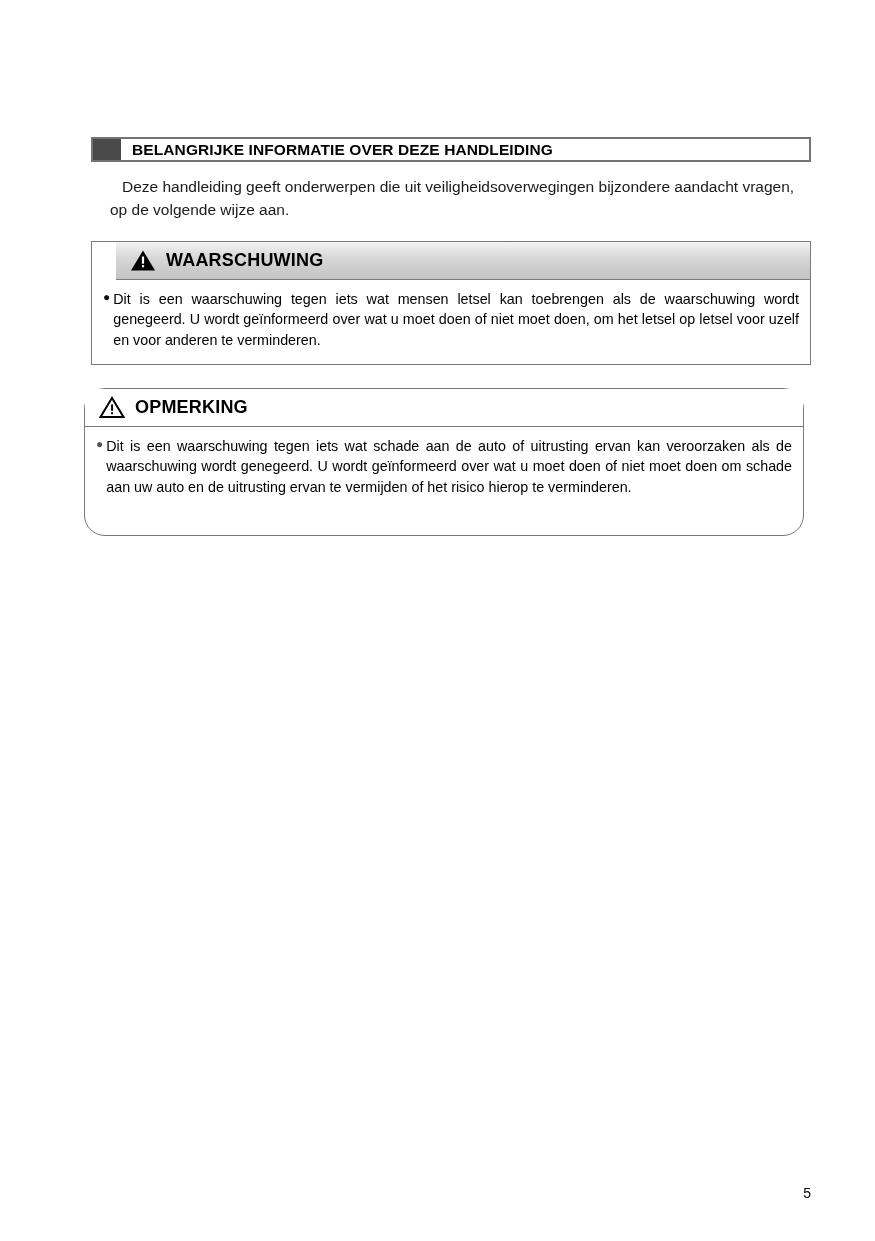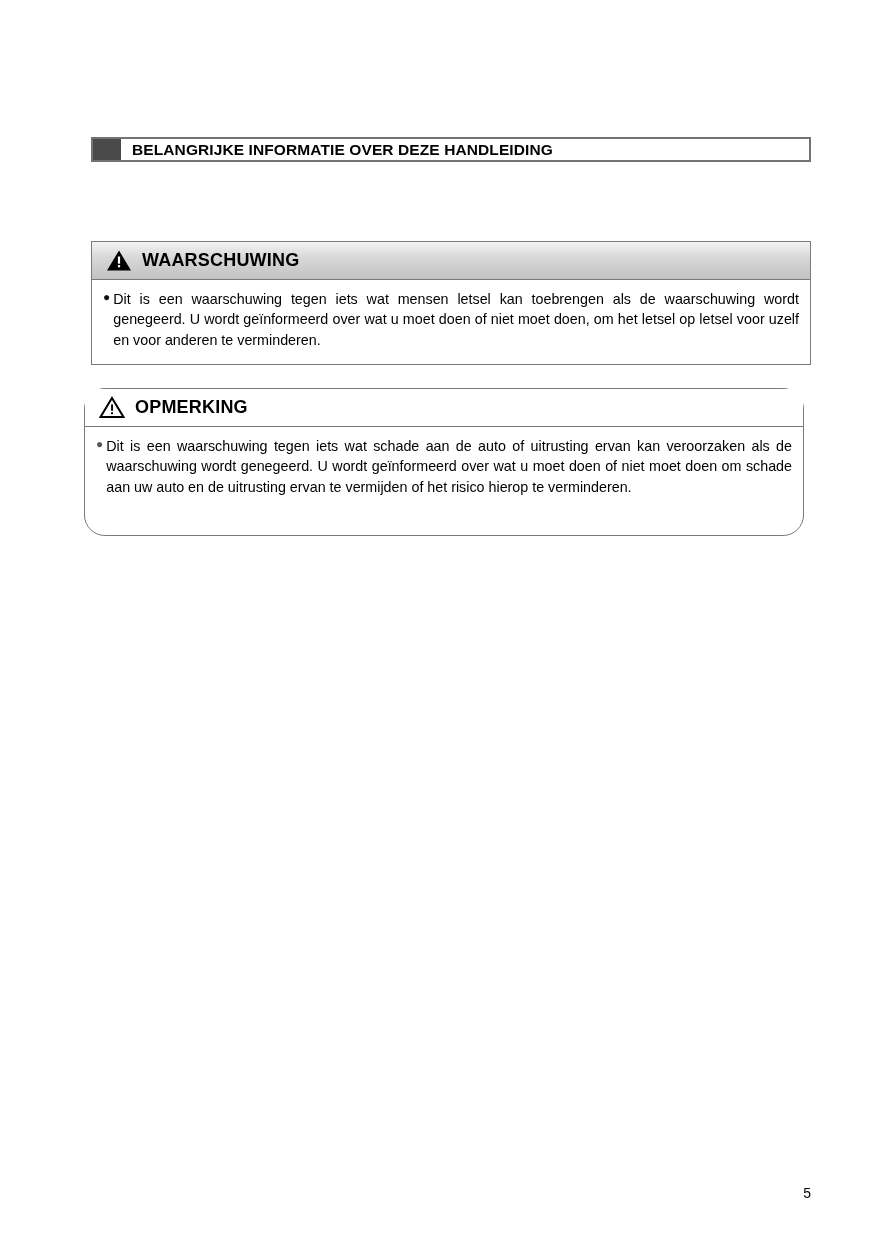--- a/index.html
+++ b/index.html
@@ -74,20 +74,21 @@
   .notice-head {
     display: flex;
     align-items: center;
     height: 38px;
     padding-left: 14px;
     box-sizing: border-box;
     border-bottom: 1px solid #7a7a7a;
   }
   .notice-head.warning {
     background: linear-gradient(to bottom, #f3f3f3 0%, #d6d6d6 45%, #c3c3c3 100%);
+    margin-left: 24px;
   }
   .notice-head.caution {
     background: #ffffff;
   }
   .notice-head-label {
     font-size: 18px;
     font-weight: bold;
     margin-left: 10px;
     letter-spacing: 0.2px;
   }
@@ -140,20 +141,21 @@
 </head>
 <body>
 
 <div class="page">
 
   <div class="section-header">
     <div class="section-header-swatch"></div>
     <div class="section-header-title">BELANGRIJKE INFORMATIE OVER DEZE HANDLEIDING</div>
   </div>
 
+  <div class="intro">Deze handleiding geeft onderwerpen die uit veiligheidsoverwegingen bijzondere aandacht vragen, op de volgende wijze aan.</div>
 
   <div class="notice" id="warning-box">
     <div class="notice-head warning">
       <span class="tri">
         <svg width="26" height="23" viewBox="0 0 26 23">
           <polygon points="13,1.5 25,21.5 1,21.5" fill="#000000"></polygon>
           <rect x="11.9" y="7.5" width="2.2" height="7.2" fill="#ffffff"></rect>
           <rect x="11.9" y="16.1" width="2.2" height="2.2" fill="#ffffff"></rect>
         </svg>
       </span>

